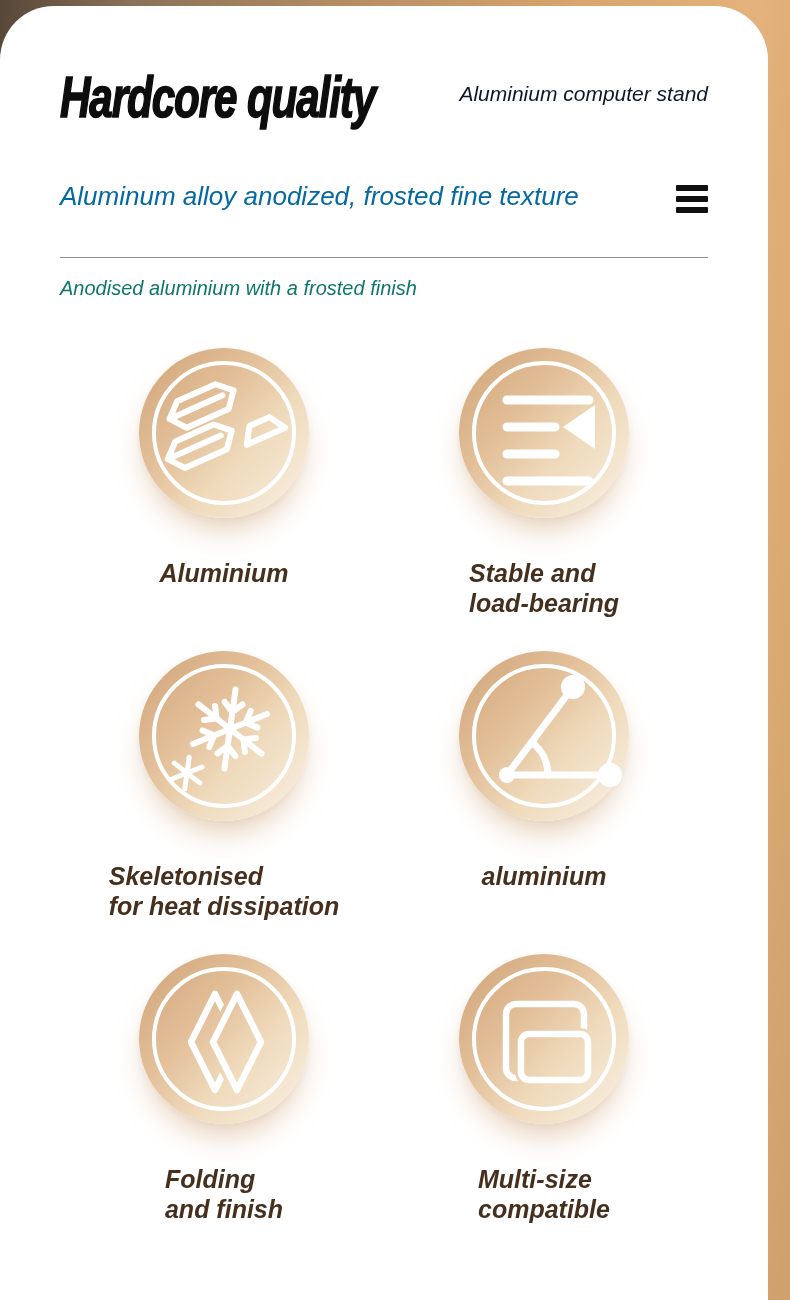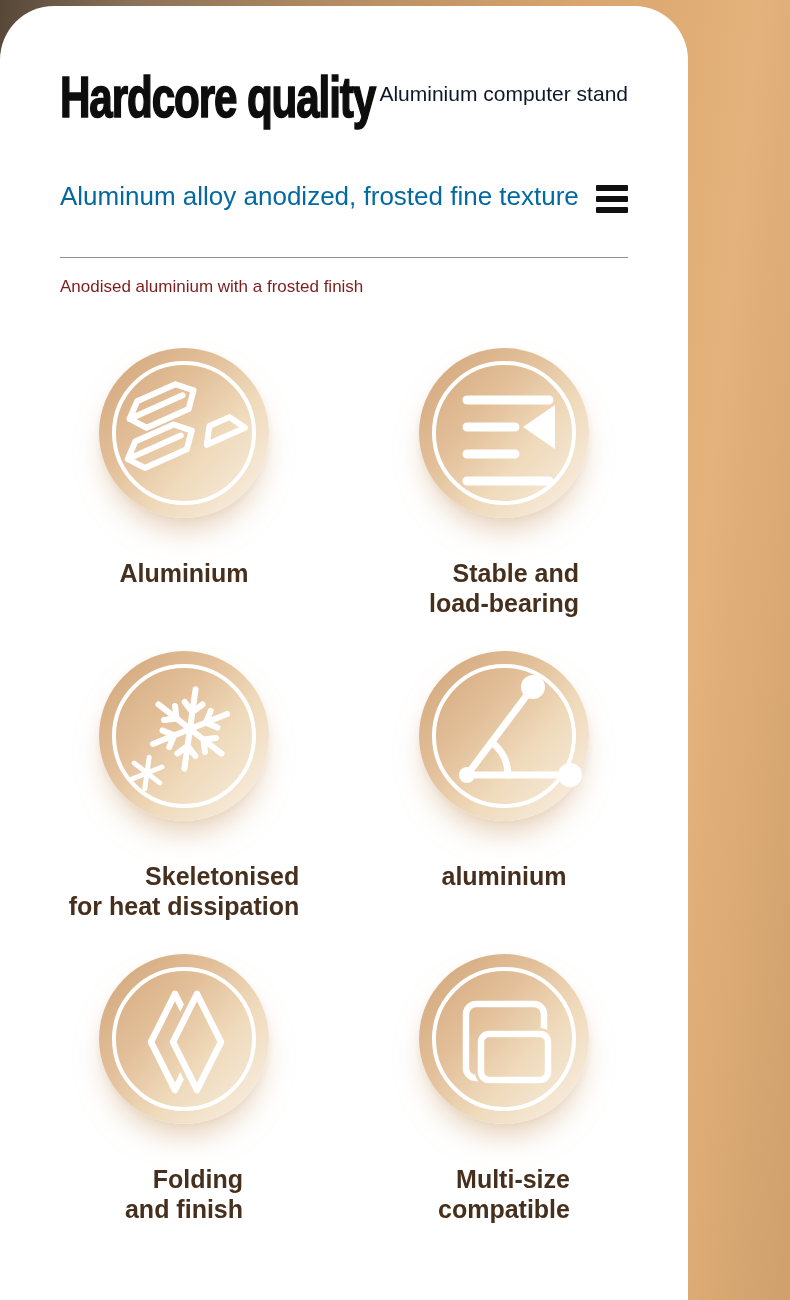--- a/index.html
+++ b/index.html
@@ -1,43 +1,43 @@
 <!DOCTYPE html>
 <html><head>
 <meta charset="utf-8">
 <style>
   html,body{margin:0;padding:0;width:790px;height:1300px;overflow:hidden;
     font-family:"Liberation Sans", sans-serif;}
   body{background:linear-gradient(96deg,#564738 0%,#8a7158 14%,#b68e63 38%,
     #d9a46d 62%,#e4b27c 82%,#cfa06c 100%);position:relative;}
-  .card{position:absolute;top:6px;left:0;width:688px;height:1294px;
-    background:#ffffff;border-radius:54px 54px 0 0;}
+  .card{position:absolute;top:6px;left:0;width:768px;height:1294px;
+    background:#ffffff;border-radius:54px 54px 0 0;font-style:italic;}
   .title{position:absolute;left:60px;top:58px;font-size:57px;font-weight:800;
     color:#0d0d0d;letter-spacing:-1.5px;white-space:nowrap;
     transform:scaleX(0.74);transform-origin:left top;
     -webkit-text-stroke:1.6px #0d0d0d;}
   .product{position:absolute;right:60px;top:76px;font-size:21px;color:#0f172a;}
   .subtitle{position:absolute;left:60px;top:175px;font-size:26px;color:#0369a1;}
   .menu{position:absolute;right:60px;top:179px;width:32px;}
   .menu .bar{height:6px;background:#101010;margin-bottom:5px;border-radius:1px;}
   .divider{position:absolute;left:60px;right:60px;top:251px;
     border-top:1px solid #8f8f8f;}
-  .caption{position:absolute;left:60px;top:271px;font-size:17px;color:#7f1d1d;}
+  .caption{position:absolute;left:60px;top:271px;font-size:20px;color:#0f766e;}
   .features{position:absolute;top:342px;left:0;right:0;display:grid;
     grid-template-columns:300px 300px;column-gap:20px;row-gap:33px;
     justify-content:center;}
   .feature{display:flex;flex-direction:column;align-items:center;}
   .badge{position:relative;width:170px;height:170px;border-radius:50%;
     background:linear-gradient(133deg,#d2a67a 4%,#e3c09a 38%,#efdabb 62%,#f8efe2 96%);
     box-shadow:0 18px 28px -6px rgba(217,180,141,.6),0 2px 6px rgba(0,0,0,.05);}
   .badge::after{content:"";position:absolute;inset:13px;border:4px solid #fff;
     border-radius:50%;}
   .badge svg{position:absolute;inset:0;width:170px;height:170px;}
   .flabel{margin-top:40px;font-size:25px;font-weight:700;color:#46301d;
-    line-height:30px;text-align:right;}
+    line-height:30px;text-align:left;}
   .flabel span{display:block;}
 </style>
 </head>
 <body>
 
 <div class="card">
 
   <div class="title">Hardcore quality</div>
   <div class="product">Aluminium computer stand</div>
   <div class="subtitle">Aluminum alloy anodized, frosted fine texture</div>

